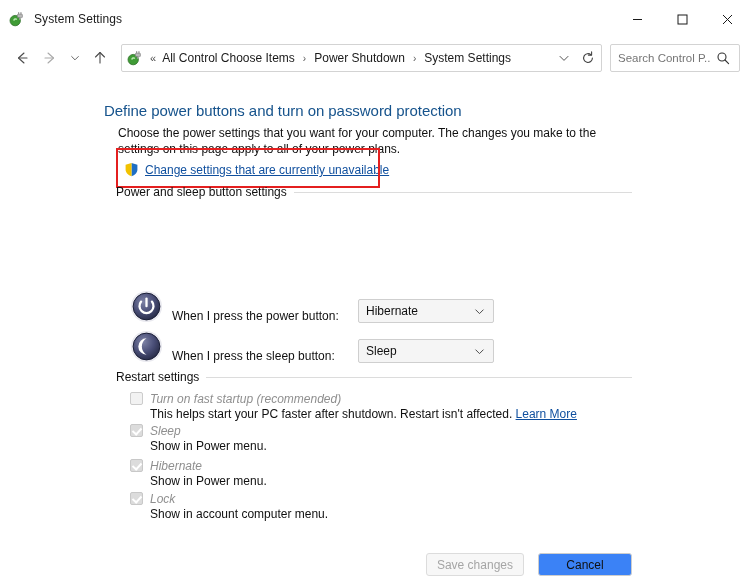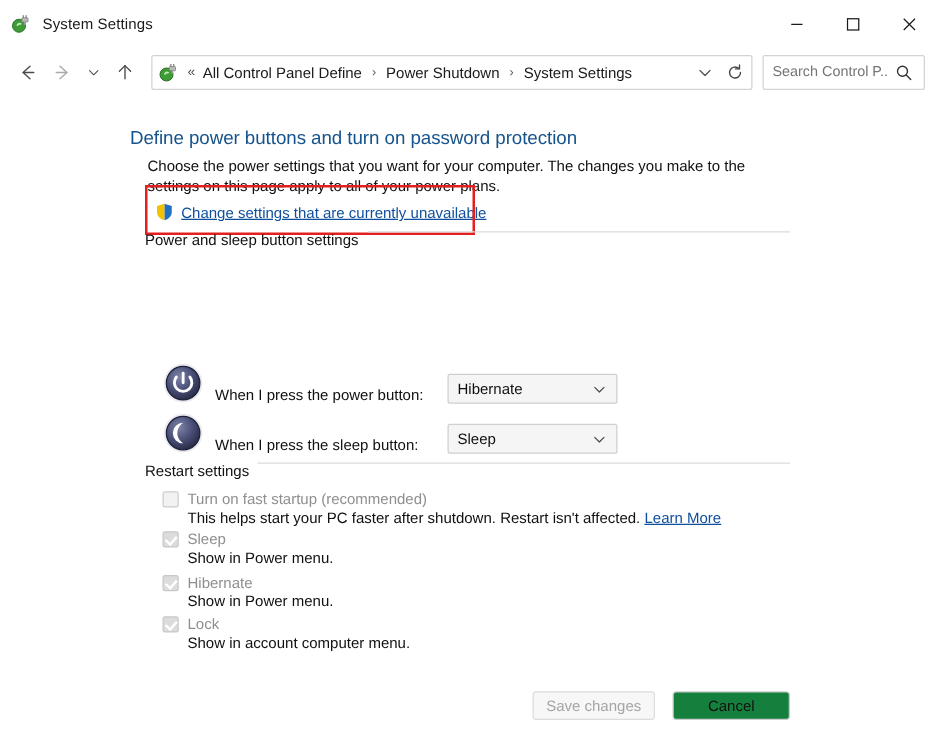--- a/index.html
+++ b/index.html
@@ -213,21 +213,21 @@
     border: 2px solid #e41f1f;
     pointer-events: none;
   }
 
   
   .group {
     position: absolute;
     left: 116px;
     width: 516px;
     display: flex;
-    align-items: flex-start;
+    align-items: center;
   }
   .group-label {
     font-size: 12px;
     color: #111111;
     white-space: nowrap;
     padding-right: 7px;
   }
   .group-rule {
     flex: 1 1 auto;
     height: 1px;
@@ -282,21 +282,22 @@
     align-items: center;
   }
 
   
   .chk-item {
     position: absolute;
     left: 130px;
   }
   .chk-line {
     display: flex;
-    align-items: center;
+    align-items: flex-start;
+    font-style: italic;
   }
   .checkbox {
     width: 13px;
     height: 13px;
     border: 1px solid #cccccc;
     background: #f2f2f2;
     border-radius: 2px;
     margin-right: 7px;
     flex: 0 0 auto;
     position: relative;
@@ -350,21 +351,21 @@
     display: flex;
     align-items: center;
     justify-content: flex-end;
     padding-right: 118px;
   }
   .btn {
     height: 23px;
     min-width: 94px;
     border-radius: 3px;
     border: 1px solid #cdcdcd;
-    background: #15803d;
+    background: #3b82f6;
     font-family: "Liberation Sans", sans-serif;
     font-size: 12px;
     color: #101010;
     margin-left: 14px;
     padding: 0 10px;
   }
   .btn.disabled {
     color: #a5a5a5;
     background: #f7f7f7;
     border-color: #dcdcdc;
@@ -438,21 +439,21 @@
         <circle cx="6.2" cy="9.6" r="5.2" fill="#3f9b35"></circle>
         <circle cx="6.2" cy="9.6" r="5.2" fill="none" stroke="#2c6f26" stroke-width="0.8"></circle>
         <path d="M4.2 9.6a2.4 2.4 0 0 1 4.2-1.6l-1.1 1a1 1 0 0 0-1.7.7z" fill="#bde8b4"></path>
         <rect x="8.4" y="3.2" width="5" height="3.4" rx="0.7" fill="#b9b9b9" stroke="#777" stroke-width="0.6"></rect>
         <rect x="9.1" y="1.2" width="1.1" height="2.2" fill="#8a8a8a"></rect>
         <rect x="11.4" y="1.2" width="1.1" height="2.2" fill="#8a8a8a"></rect>
         <rect x="10.1" y="6.5" width="1.4" height="2.4" fill="#9a9a9a"></rect>
       </svg>
     </span>
     <span class="crumb-chev">«</span>
-    <span class="crumb">All Control Panel Define</span>
+    <span class="crumb">All Control Choose Items</span>
     <span class="crumb-sep">›</span>
     <span class="crumb">Power Shutdown</span>
     <span class="crumb-sep">›</span>
     <span class="crumb">System Settings</span>
     <span class="addr-spacer"></span>
     <span class="addr-drop">
       <svg width="12" height="12" viewBox="0 0 12 12">
         <path d="M2 4.4 L6 8.4 L10 4.4" fill="none" stroke="#555" stroke-width="1" stroke-linecap="round" stroke-linejoin="round"></path>
       </svg>
     </span>

